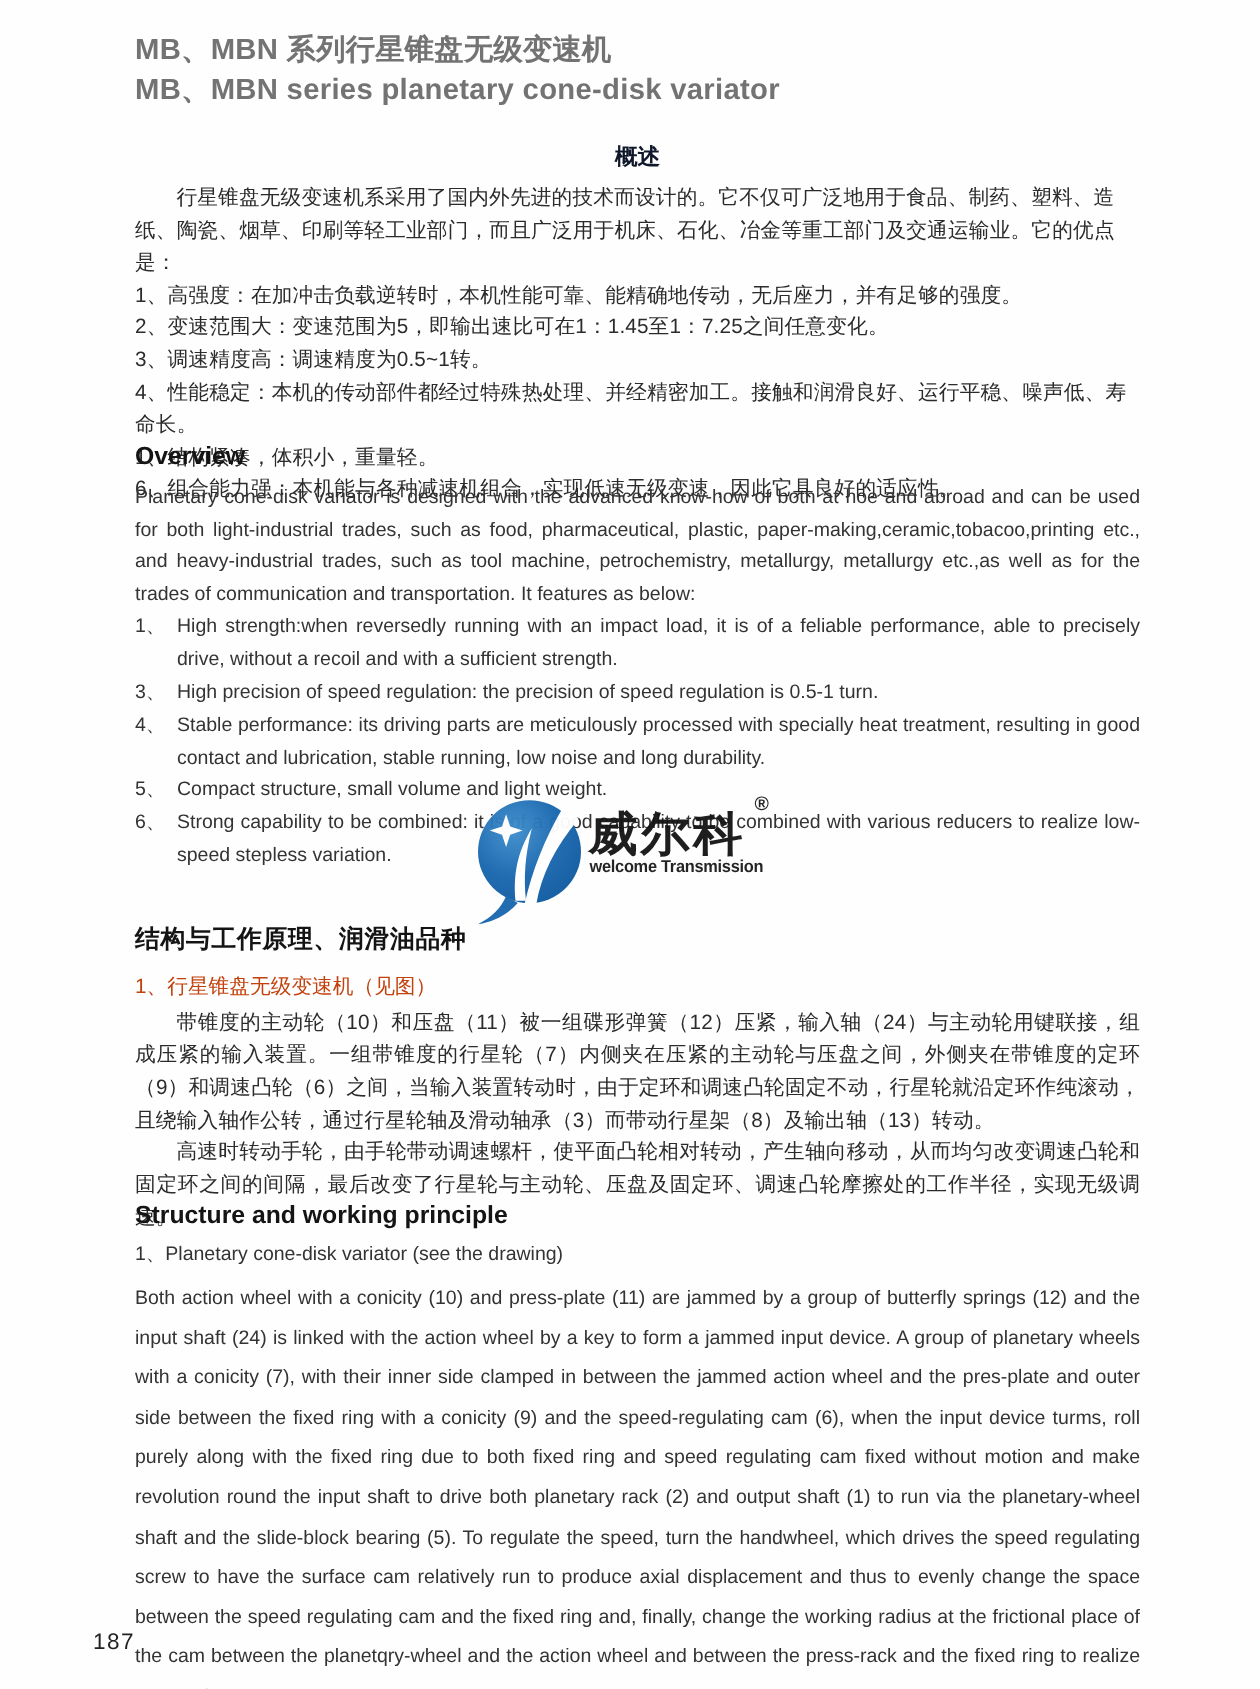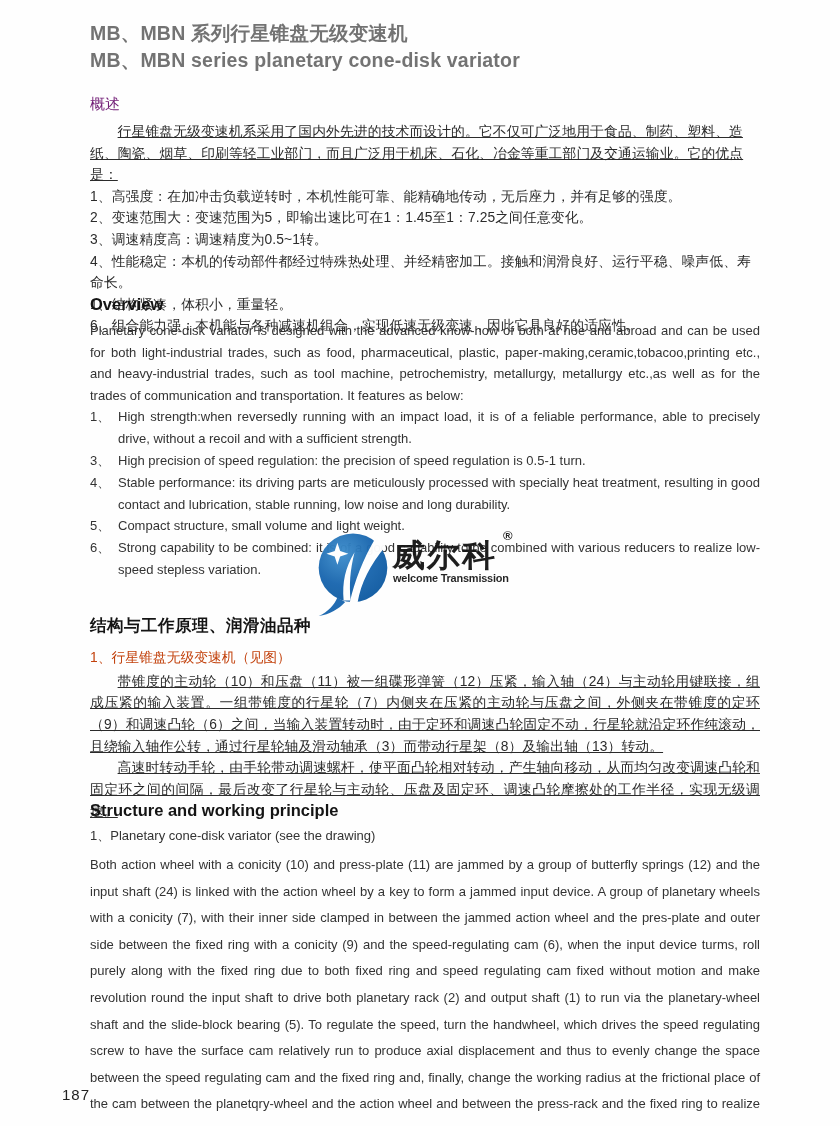--- a/index.html
+++ b/index.html
@@ -13,23 +13,23 @@
   }
   .page{position:absolute;inset:0;background:#fefefe;}
   section,header{position:absolute;left:90px;width:670px;}
 
   
   header.doc-header{top:20px;}
   .title-line{font-size:19.5px;font-weight:bold;color:#737373;line-height:27px;margin:0;letter-spacing:.2px;}
 
   
   .sec-cn-overview{top:95px;}
-  .h-cn{font-size:15px;font-weight:normal;color:#701a75;margin:0 0 7px 0;}
+  .h-cn{font-size:15px;font-weight:bold;color:#0f172a;margin:0 0 7px 0;text-align:center;}
   .cn-body{font-size:13.8px;line-height:21.6px;margin:0;color:#2b2b2b;letter-spacing:.1px;}
-  .indent2{text-indent:2em;text-decoration:underline;}
+  .indent2{text-indent:2em;}
   .cn-item{font-size:13.8px;line-height:21.6px;margin:0;color:#2b2b2b;letter-spacing:.1px;}
 
   
   .sec-en-overview{top:295px;}
   .h-en{font-size:16.5px;font-weight:bold;color:#141414;margin:0 0 6px 0;}
   .en-body{font-size:13px;line-height:21.6px;margin:0;color:#333;text-align:justify;}
   .en-item{font-size:13px;line-height:21.8px;color:#333;padding-left:28px;margin:0;text-align:justify;}
   .en-item .num{display:inline-block;width:28px;margin-left:-28px;}
 
   

